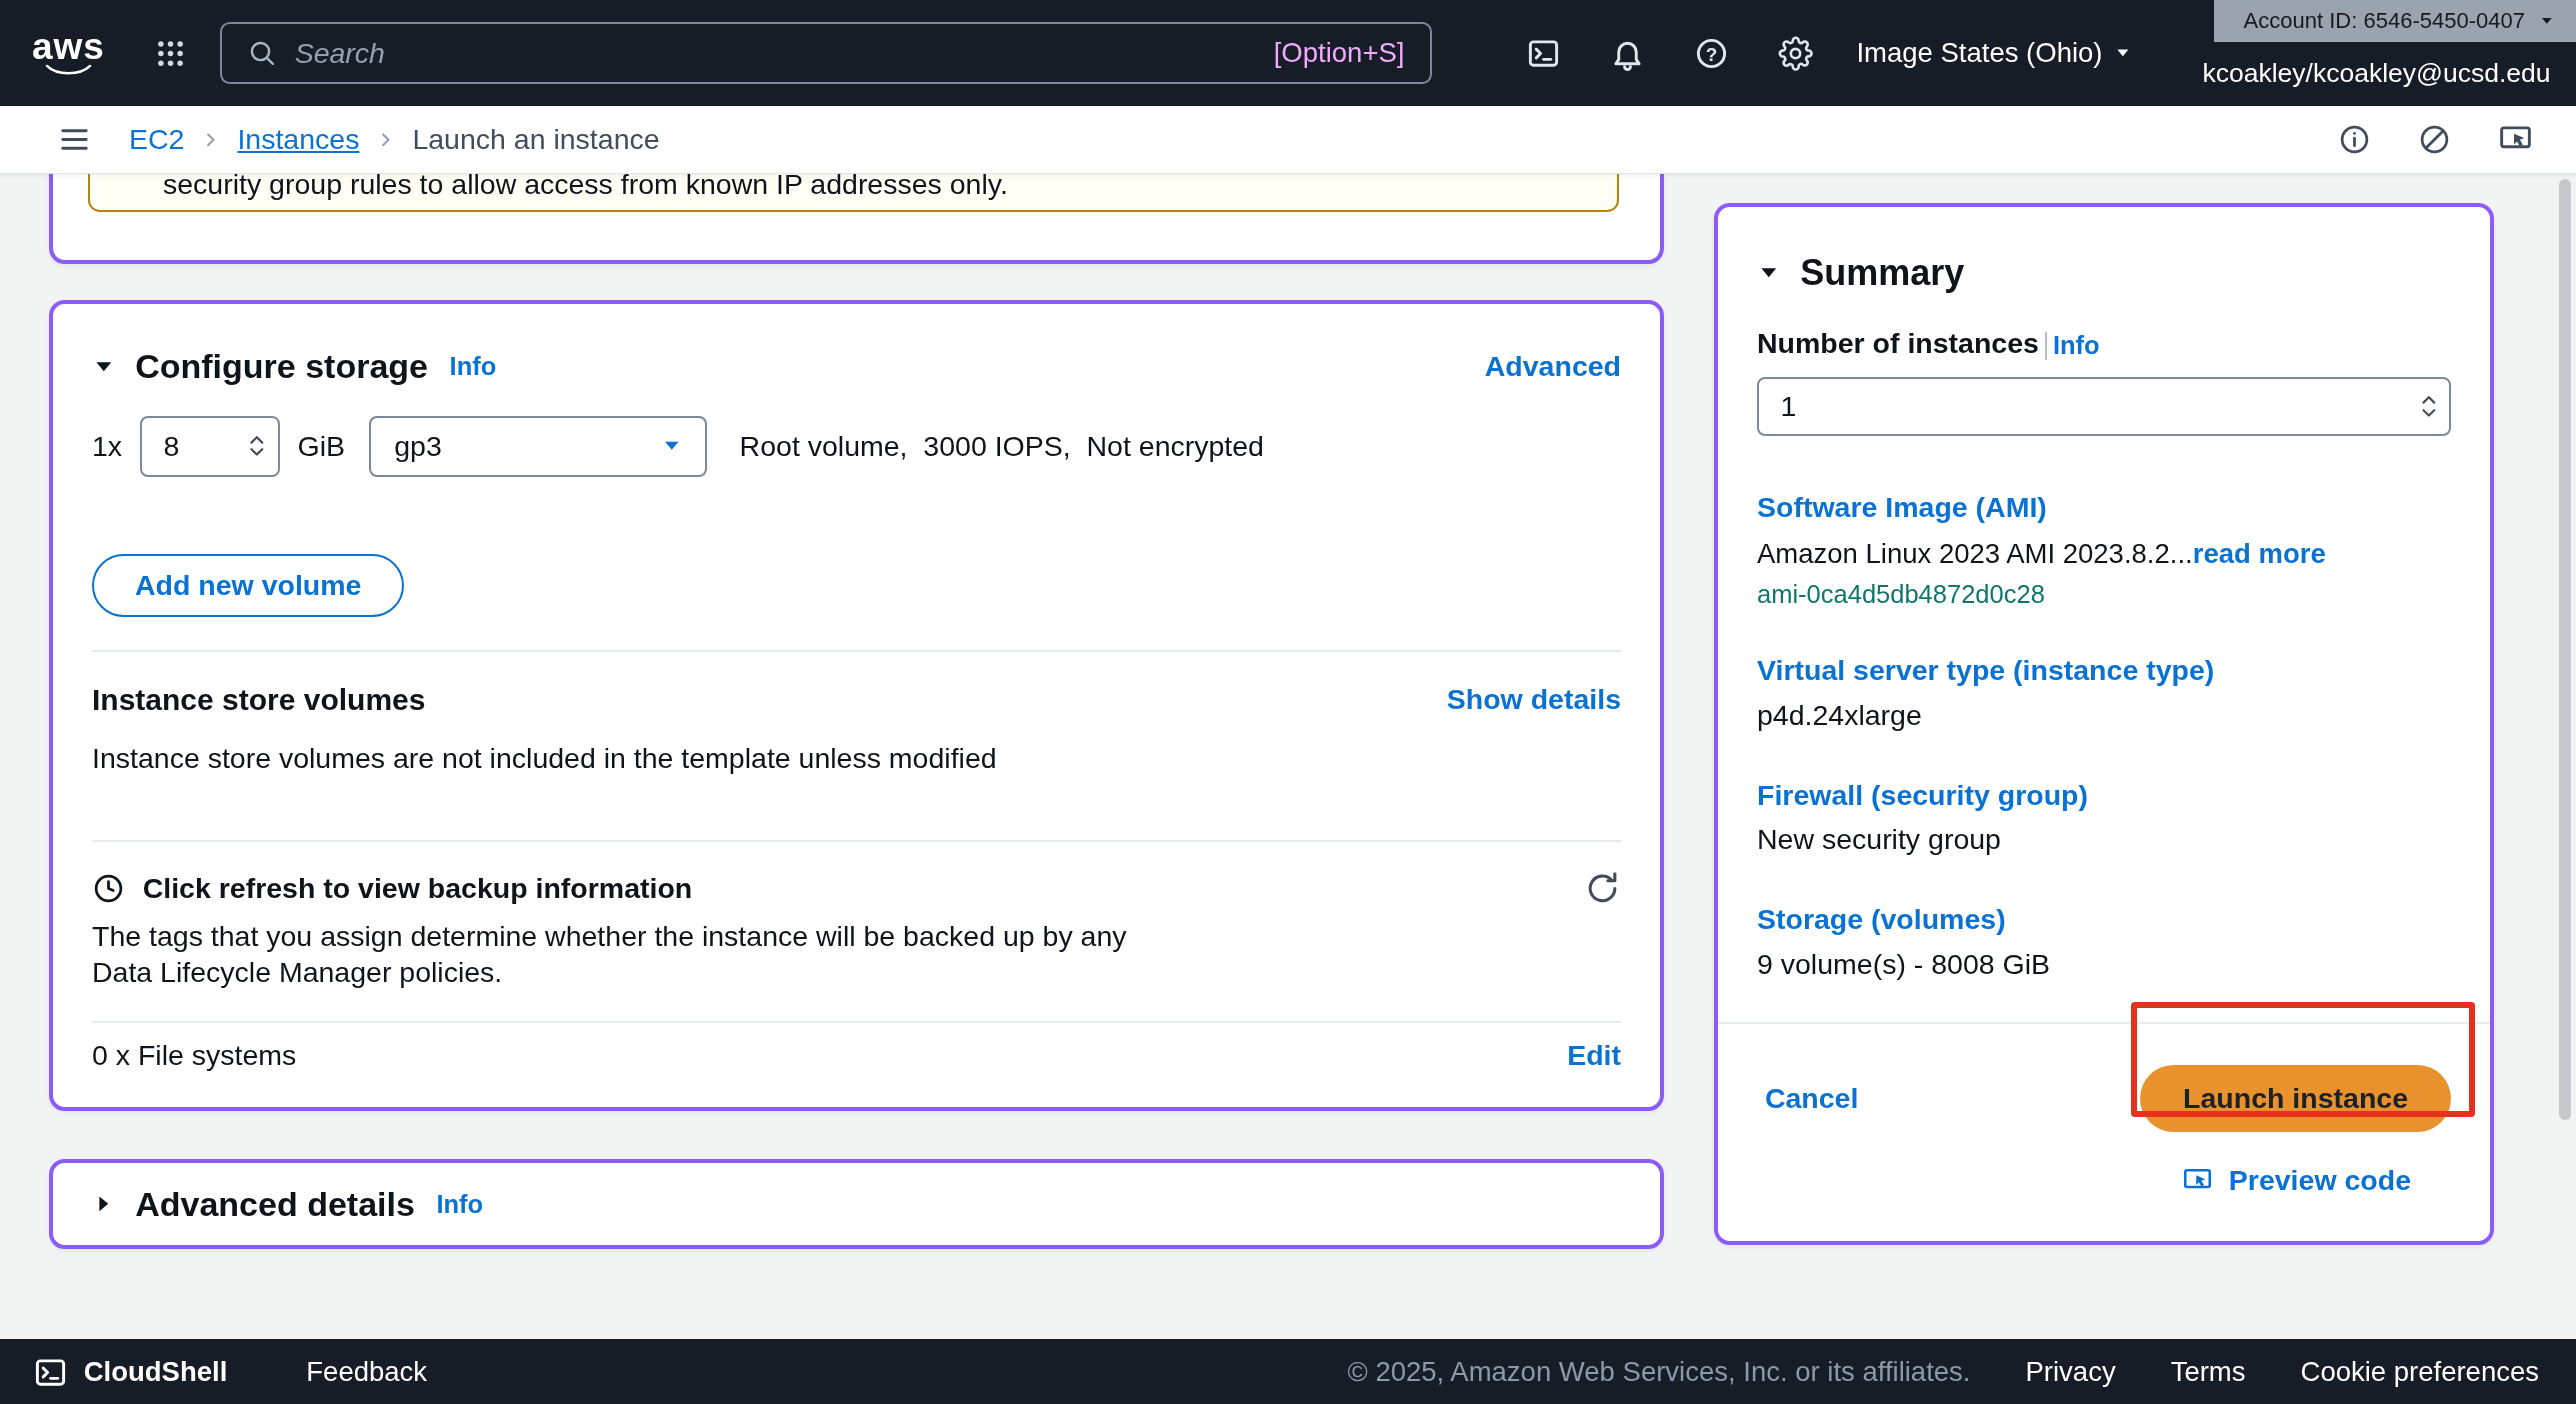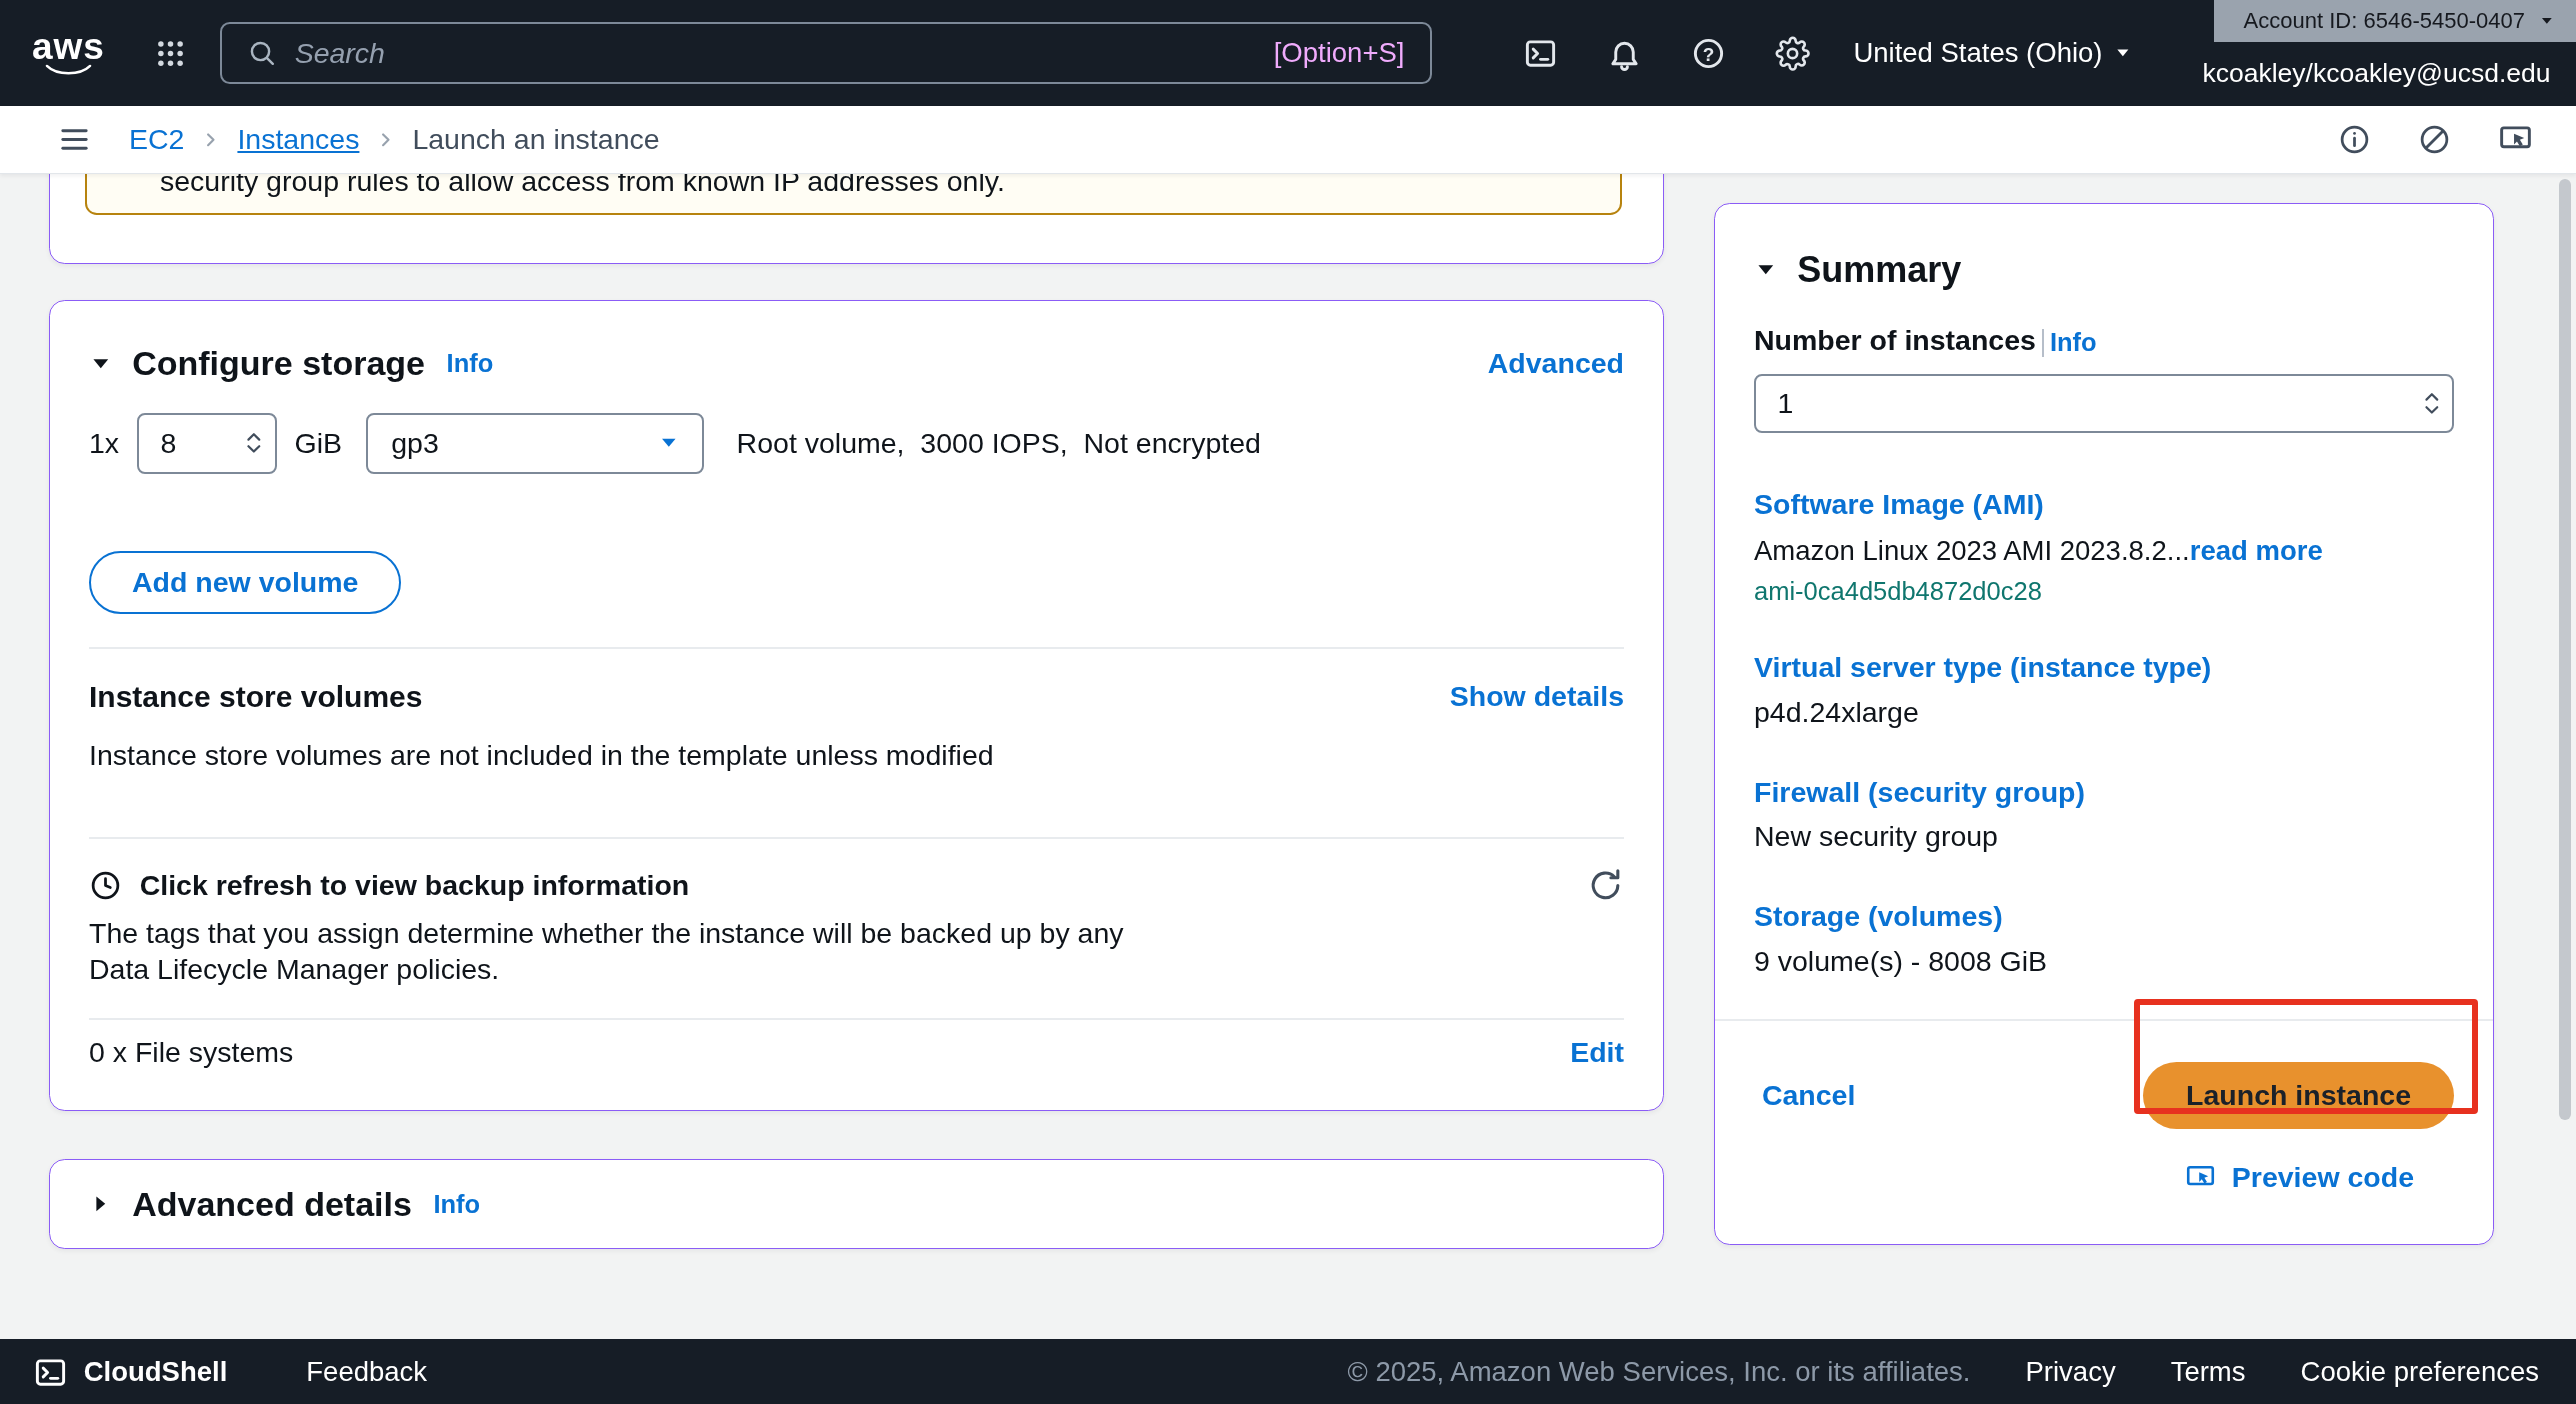--- a/index.html
+++ b/index.html
@@ -52,21 +52,21 @@
   .crumb-link { color:#0972d3; cursor:pointer; text-decoration:none; }
   .crumb-link.u { text-decoration:underline; }
   .crumb-sep { color:#98a2ae; }
   .crumb-current { color:#414d5c; }
   .bc-icons { margin-left:auto; display:flex; align-items:center; gap:47px; }
   .bc-icon { color:#414d5c; cursor:pointer; }
 
   
   #main { position:absolute; top:174px; left:0; right:0; height:1165px; overflow:hidden; }
   .card {
-    position:absolute; background:#fff; border:1px solid #8b5cf6; border-radius:15.7px;
+    position:absolute; background:#fff; border:4px solid #8b5cf6; border-radius:15.7px;
     box-shadow:0 2px 4.9px rgba(15,20,26,.06);
   }
 
   
   #alert-card { left:49px; top:-49px; width:1615px; height:139px; overflow:hidden; }
   .alert-box {
     position:absolute; left:35px; right:41px; bottom:48px; height:216px;
     border:2px solid #b7830e; border-radius:11.8px; background:#fffdf4;
   }
   .alert-text { position:absolute; left:110px; top:39px; font-size:28.5px; color:#0f141a; }
@@ -221,21 +221,21 @@
       </svg>
     </span>
     <span class="nav-icon">
       <svg width="35" height="35" viewBox="0 0 24 24" fill="none" stroke="currentColor" stroke-width="1.8" stroke-linecap="round" stroke-linejoin="round">
         <circle cx="12" cy="12" r="3.2"></circle>
         <path d="M19.4 15a1.6 1.6 0 0 0 .32 1.77l.06.06a2 2 0 1 1-2.83 2.83l-.06-.06a1.6 1.6 0 0 0-1.77-.32 1.6 1.6 0 0 0-.97 1.47V21a2 2 0 0 1-4 0v-.1a1.6 1.6 0 0 0-1.05-1.47 1.6 1.6 0 0 0-1.77.32l-.06.06a2 2 0 1 1-2.83-2.83l.06-.06A1.6 1.6 0 0 0 4.82 15a1.6 1.6 0 0 0-1.47-.97H3.25a2 2 0 0 1 0-4h.1A1.6 1.6 0 0 0 4.82 9a1.6 1.6 0 0 0-.32-1.77l-.06-.06a2 2 0 1 1 2.83-2.83l.06.06a1.6 1.6 0 0 0 1.77.32h.08a1.6 1.6 0 0 0 .97-1.47V3.2a2 2 0 0 1 4 0v.1a1.6 1.6 0 0 0 .97 1.46 1.6 1.6 0 0 0 1.77-.32l.06-.06a2 2 0 1 1 2.83 2.83l-.06.06a1.6 1.6 0 0 0-.32 1.77V9a1.6 1.6 0 0 0 1.47.97h.1a2 2 0 0 1 0 4h-.1a1.6 1.6 0 0 0-1.47.98z"></path>
       </svg>
     </span>
   </div>
   <div class="region">
-    <span>United States (Ohio)</span>
+    <span>Image States (Ohio)</span>
     <svg width="17.7" height="17.7" viewBox="0 0 16 16">
       <path class="caret-fill" d="M3 5l5 6 5-6z"></path>
     </svg>
   </div>
   <div class="account-badge">
     <span>Account ID: 6546-5450-0407</span>
     <svg width="15.7" height="15.7" viewBox="0 0 16 16">
       <path fill="#16191f" d="M3 5l5 6 5-6z"></path>
     </svg>
   </div>

